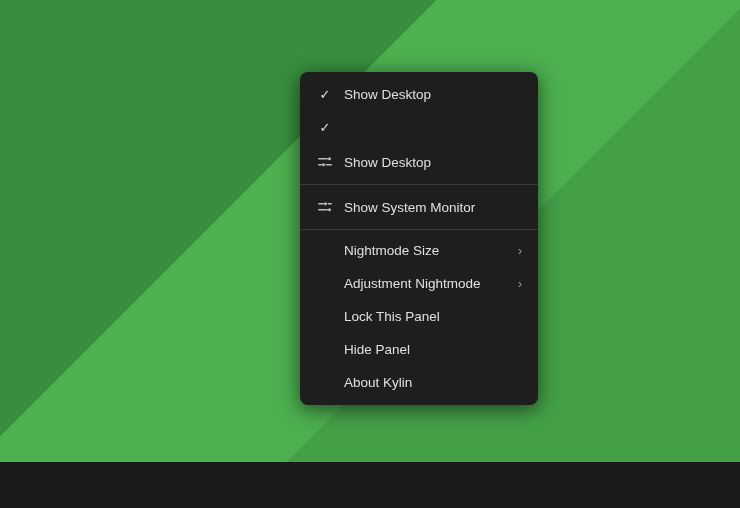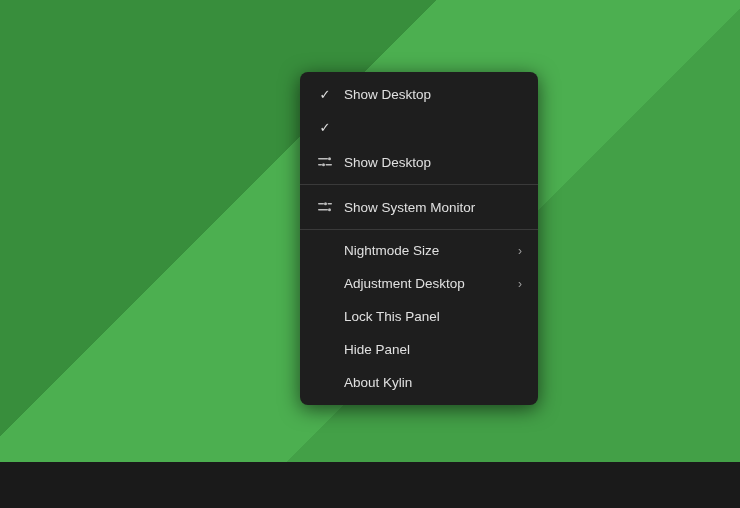--- a/index.html
+++ b/index.html
@@ -177,21 +177,21 @@
   <div class="menu-separator"></div>
 
   <div class="menu-item">
     <span class="no-icon"></span>
     <span class="menu-label">Nightmode Size</span>
     <span class="menu-arrow">›</span>
   </div>
 
   <div class="menu-item">
     <span class="no-icon"></span>
-    <span class="menu-label">Adjustment Desktop</span>
+    <span class="menu-label">Adjustment Nightmode</span>
     <span class="menu-arrow">›</span>
   </div>
 
   <div class="menu-item">
     <span class="no-icon"></span>
     <span class="menu-label">Lock This Panel</span>
   </div>
 
   <div class="menu-item">
     <span class="no-icon"></span>

